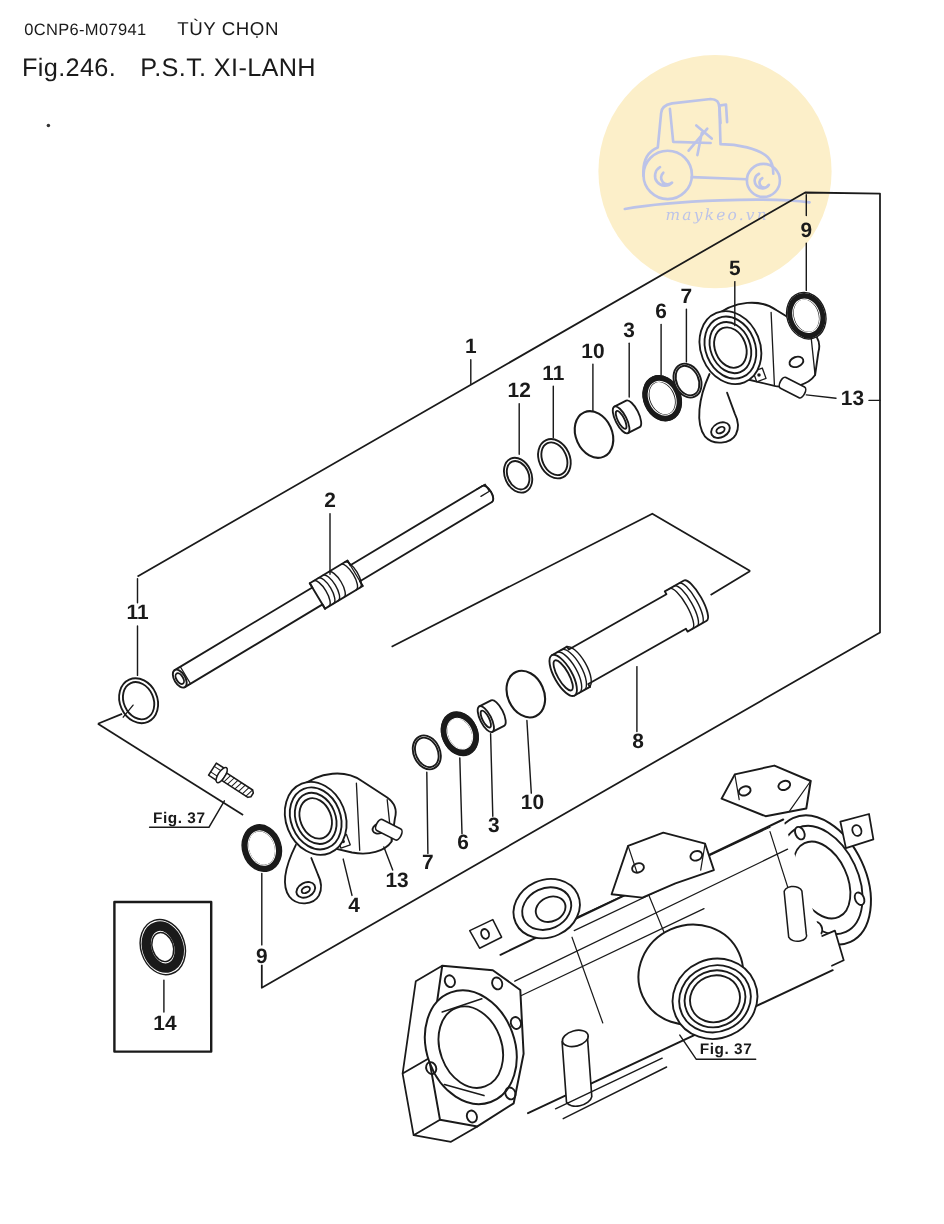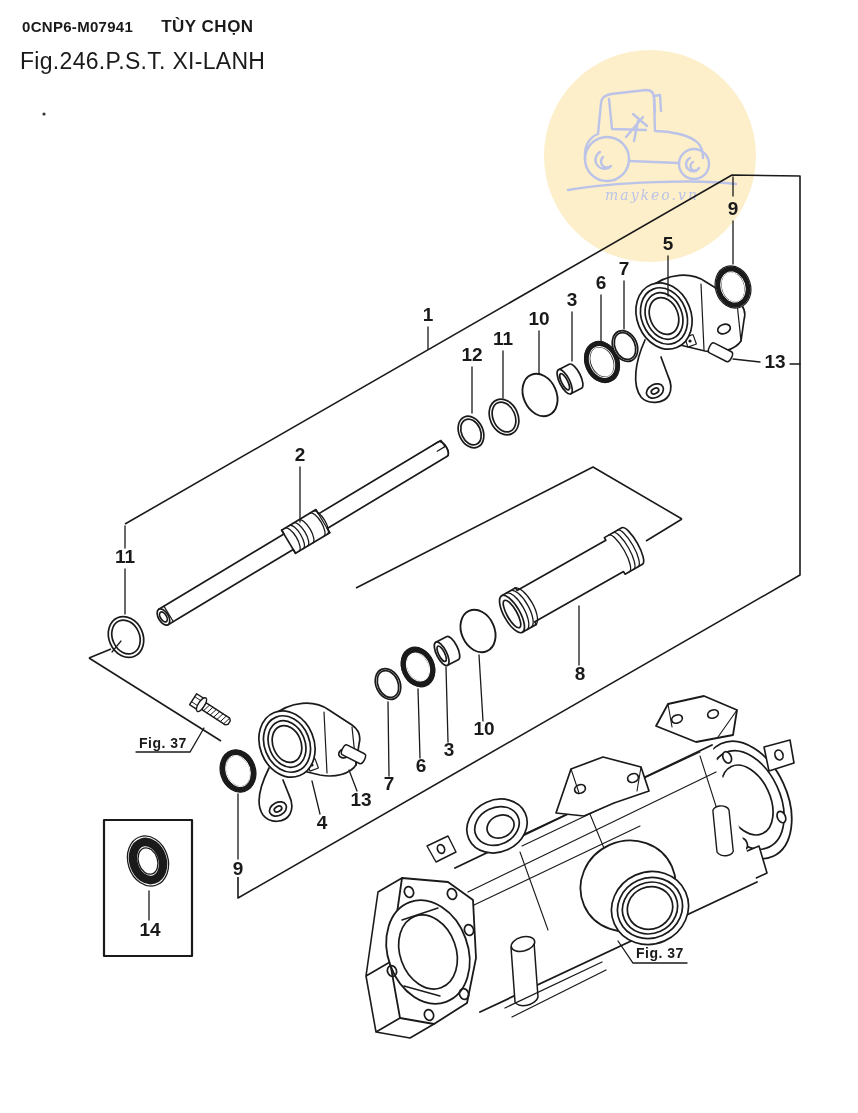--- a/index.html
+++ b/index.html
@@ -1,22 +1,22 @@
 <!DOCTYPE html>
 <html><head>
 <meta charset="utf-8">
 <style>
   html,body{margin:0;padding:0;background:#fff;}
   #page{position:relative;width:858px;height:1113px;background:#fff;overflow:hidden;
         font-family:"Liberation Sans",sans-serif;color:#1a1a1a;}
-  #hdr{position:absolute;left:22px;top:18px;line-height:1;font-weight:bold;}
+  #hdr{position:absolute;left:22px;top:18px;line-height:1;}
   #doc-code{font-size:15px;letter-spacing:.3px;}
   #doc-variant{font-size:17px;margin-left:28px;letter-spacing:.5px;}
   #fig-line{position:absolute;left:20px;top:48px;font-size:23px;letter-spacing:.3px;}
-  #fig-title{}
+  #fig-title{margin-left:22px;}
   svg{position:absolute;left:0;top:0;}
   text.callout{font-family:"Liberation Sans",sans-serif;font-size:19px;font-weight:700;fill:#1a1a1a;}
   text.figref{font-family:"Liberation Sans",sans-serif;font-size:14px;font-weight:700;fill:#1a1a1a;letter-spacing:.5px;}
   text.wm{font-family:"DejaVu Serif",serif;font-style:italic;font-size:14px;letter-spacing:2px;}
 </style>
 </head>
 <body>
 
 <div id="page">
 

